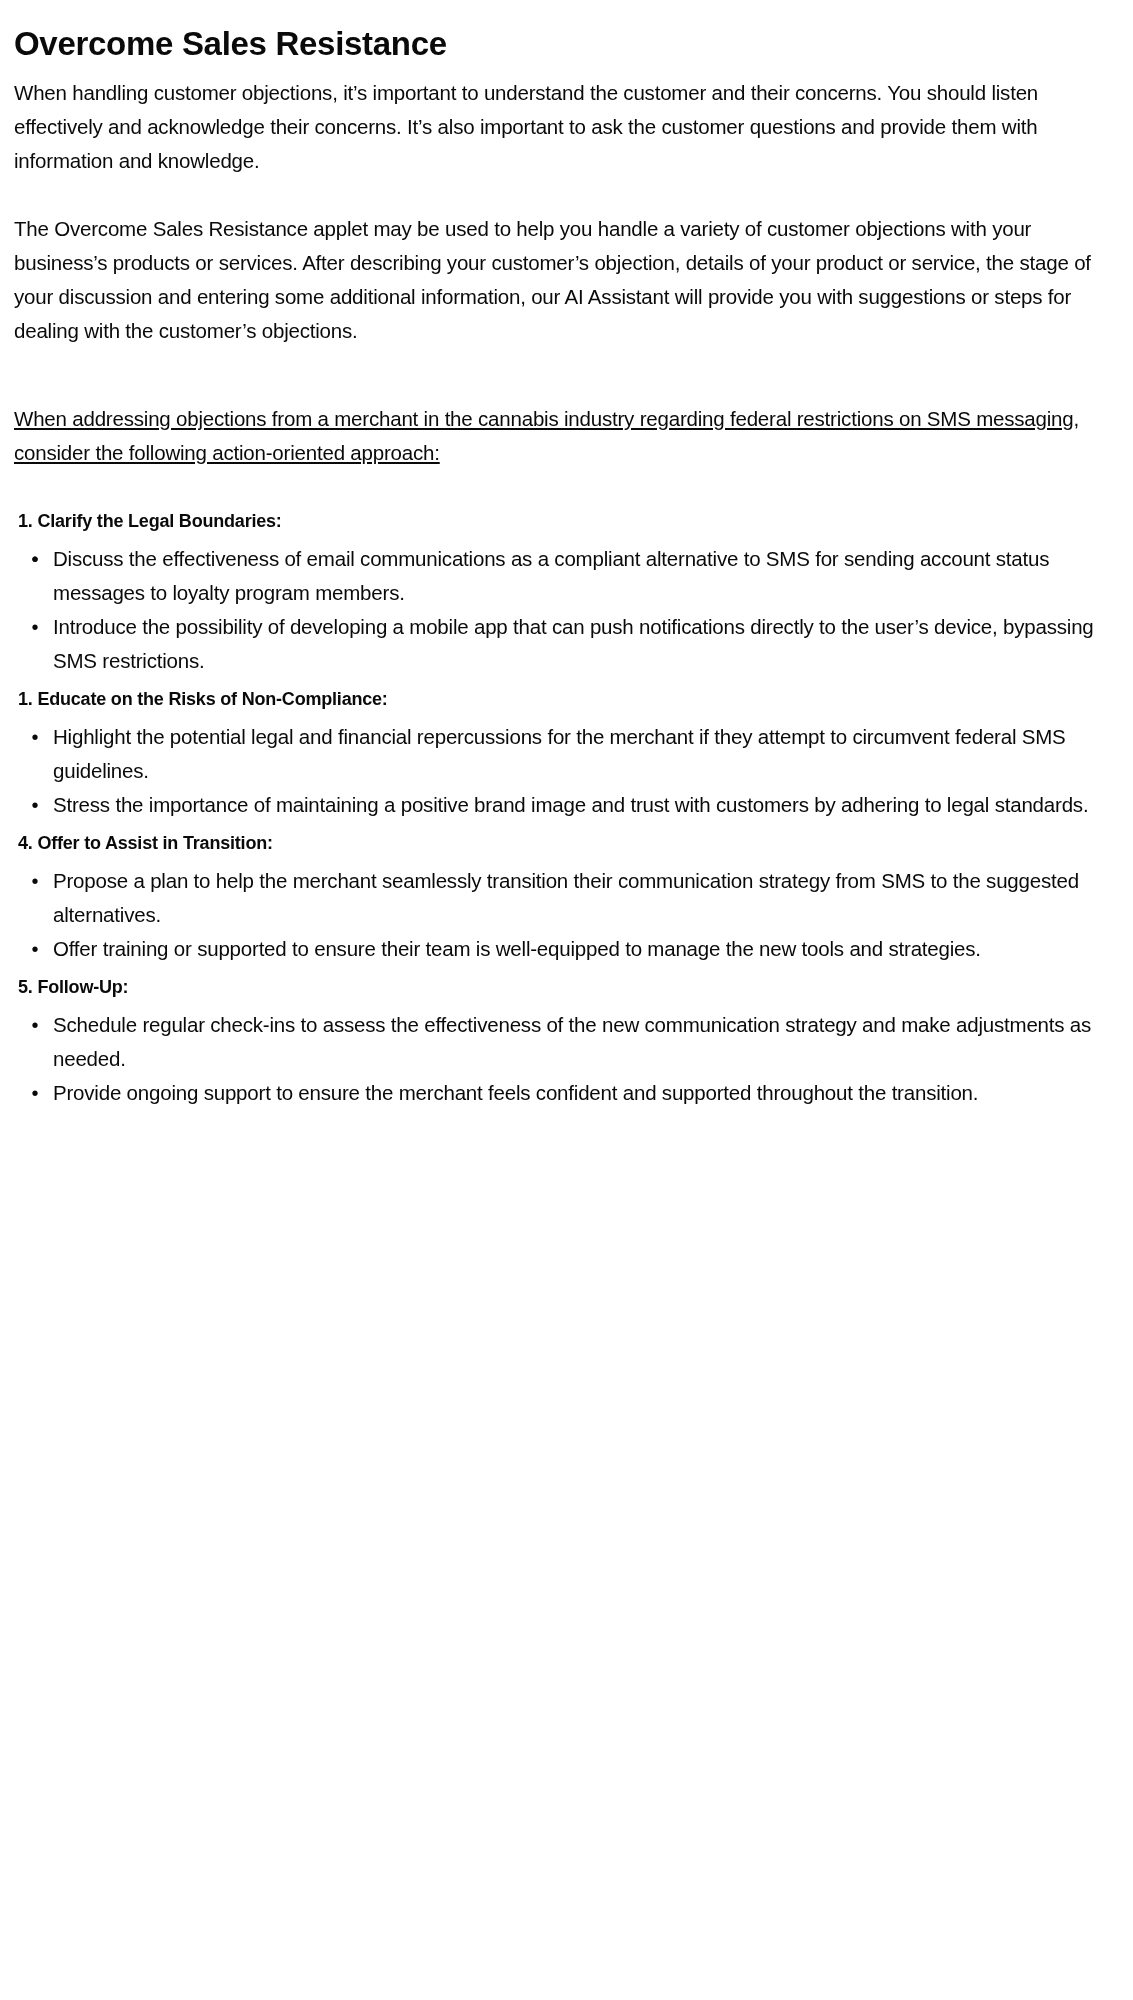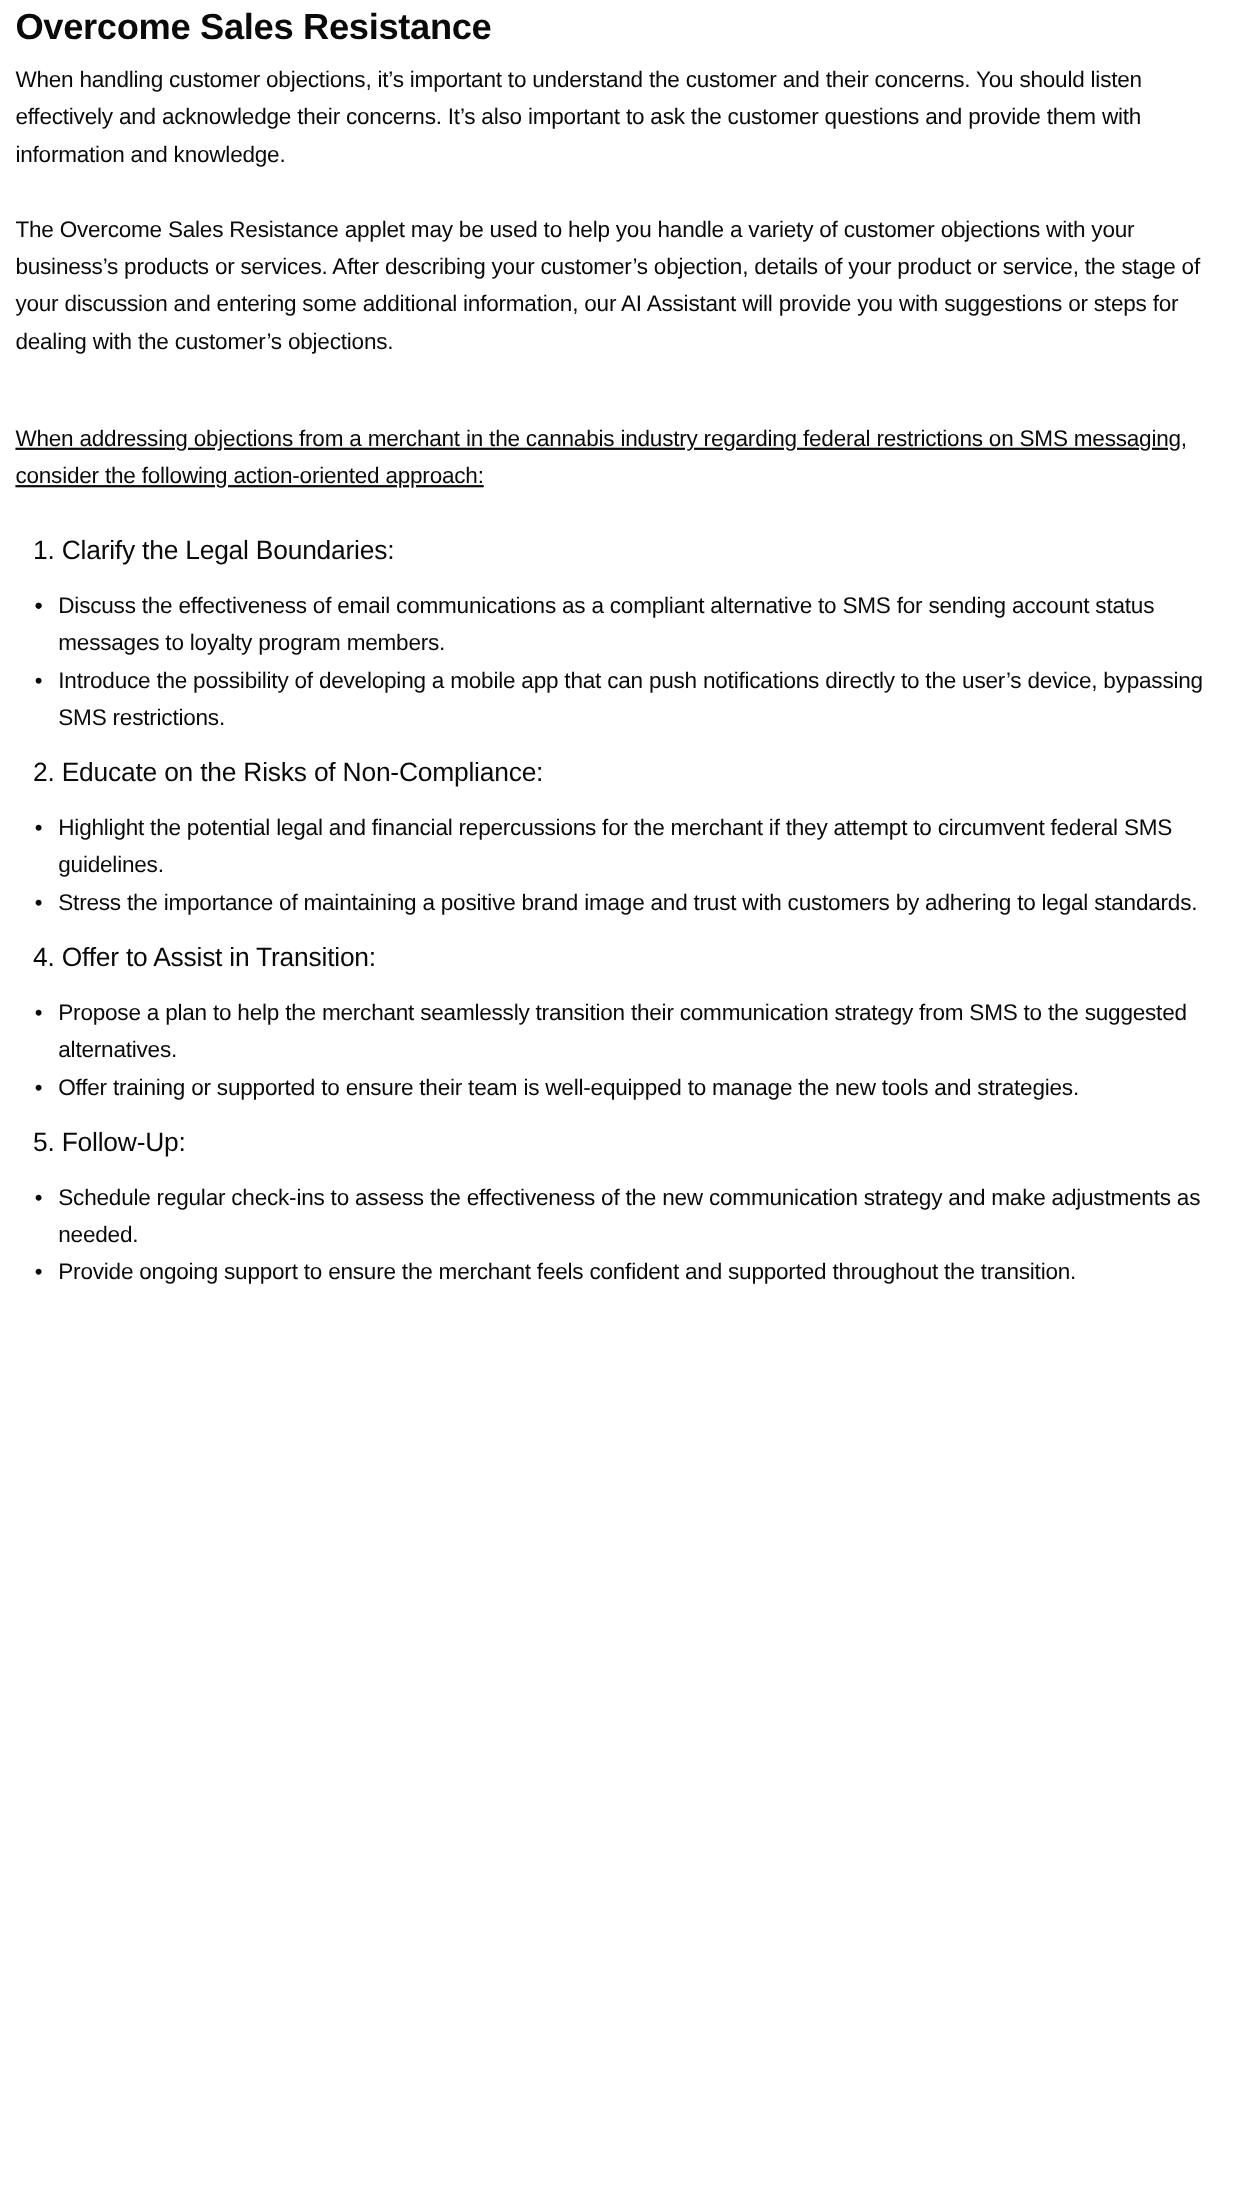--- a/index.html
+++ b/index.html
@@ -8,21 +8,21 @@
       background: #ffffff;
     }
     body {
       width: 1133px;
       height: 2000px;
       overflow: hidden;
       color: #0a0a0a;
       font-family: "Liberation Sans", sans-serif;
     }
     .page {
-      padding: 4px 14px 0 14px;
+      padding: 24px 14px 0 14px;
     }
     h1 {
       font-family: "Liberation Sans", sans-serif;
       font-weight: 700;
       font-size: 33px;
       line-height: 40px;
       margin: 0 0 12px 0;
       letter-spacing: -0.3px;
     }
     h2 {
@@ -46,25 +46,25 @@
       margin-top: 54px;
     }
     .intro2 {
       margin-bottom: 34px;
       text-decoration: underline;
     }
     .step {
       margin: 0;
     }
     .step-title {
-      font-size: 24px;
+      font-size: 18px;
       line-height: 34px;
-      font-weight: 400;
+      font-weight: 700;
       letter-spacing: -0.2px;
-      margin: 16px;
+      margin: 4px;
     }
     ul {
       margin: 0;
       padding: 0 0 0 39px;
       list-style: none;
     }
     li {
       position: relative;
       font-size: 20.5px;
       line-height: 34px;
@@ -103,21 +103,21 @@
     </div>
 
     <div class="step">
       <ul>
         <li><span class="bullet">•</span><span>Discuss the effectiveness of email communications as a compliant alternative to SMS for sending account status messages to loyalty program members.</span></li>
         <li><span class="bullet">•</span><span>Introduce the possibility of developing a mobile app that can push notifications directly to the user’s device, bypassing SMS restrictions.</span></li>
       </ul>
     </div>
 
     <div class="step">
-      <div class="step-title">2. Educate on the Risks of Non-Compliance:</div>
+      <div class="step-title">1. Educate on the Risks of Non-Compliance:</div>
       <ul>
         <li><span class="bullet">•</span><span>Highlight the potential legal and financial repercussions for the merchant if they attempt to circumvent federal SMS guidelines.</span></li>
         <li><span class="bullet">•</span><span>Stress the importance of maintaining a positive brand image and trust with customers by adhering to legal standards.</span></li>
       </ul>
     </div>
 
     <div class="step">
       <div class="step-title">4. Offer to Assist in Transition:</div>
       <ul>
         <li><span class="bullet">•</span><span>Propose a plan to help the merchant seamlessly transition their communication strategy from SMS to the suggested alternatives.</span></li>

